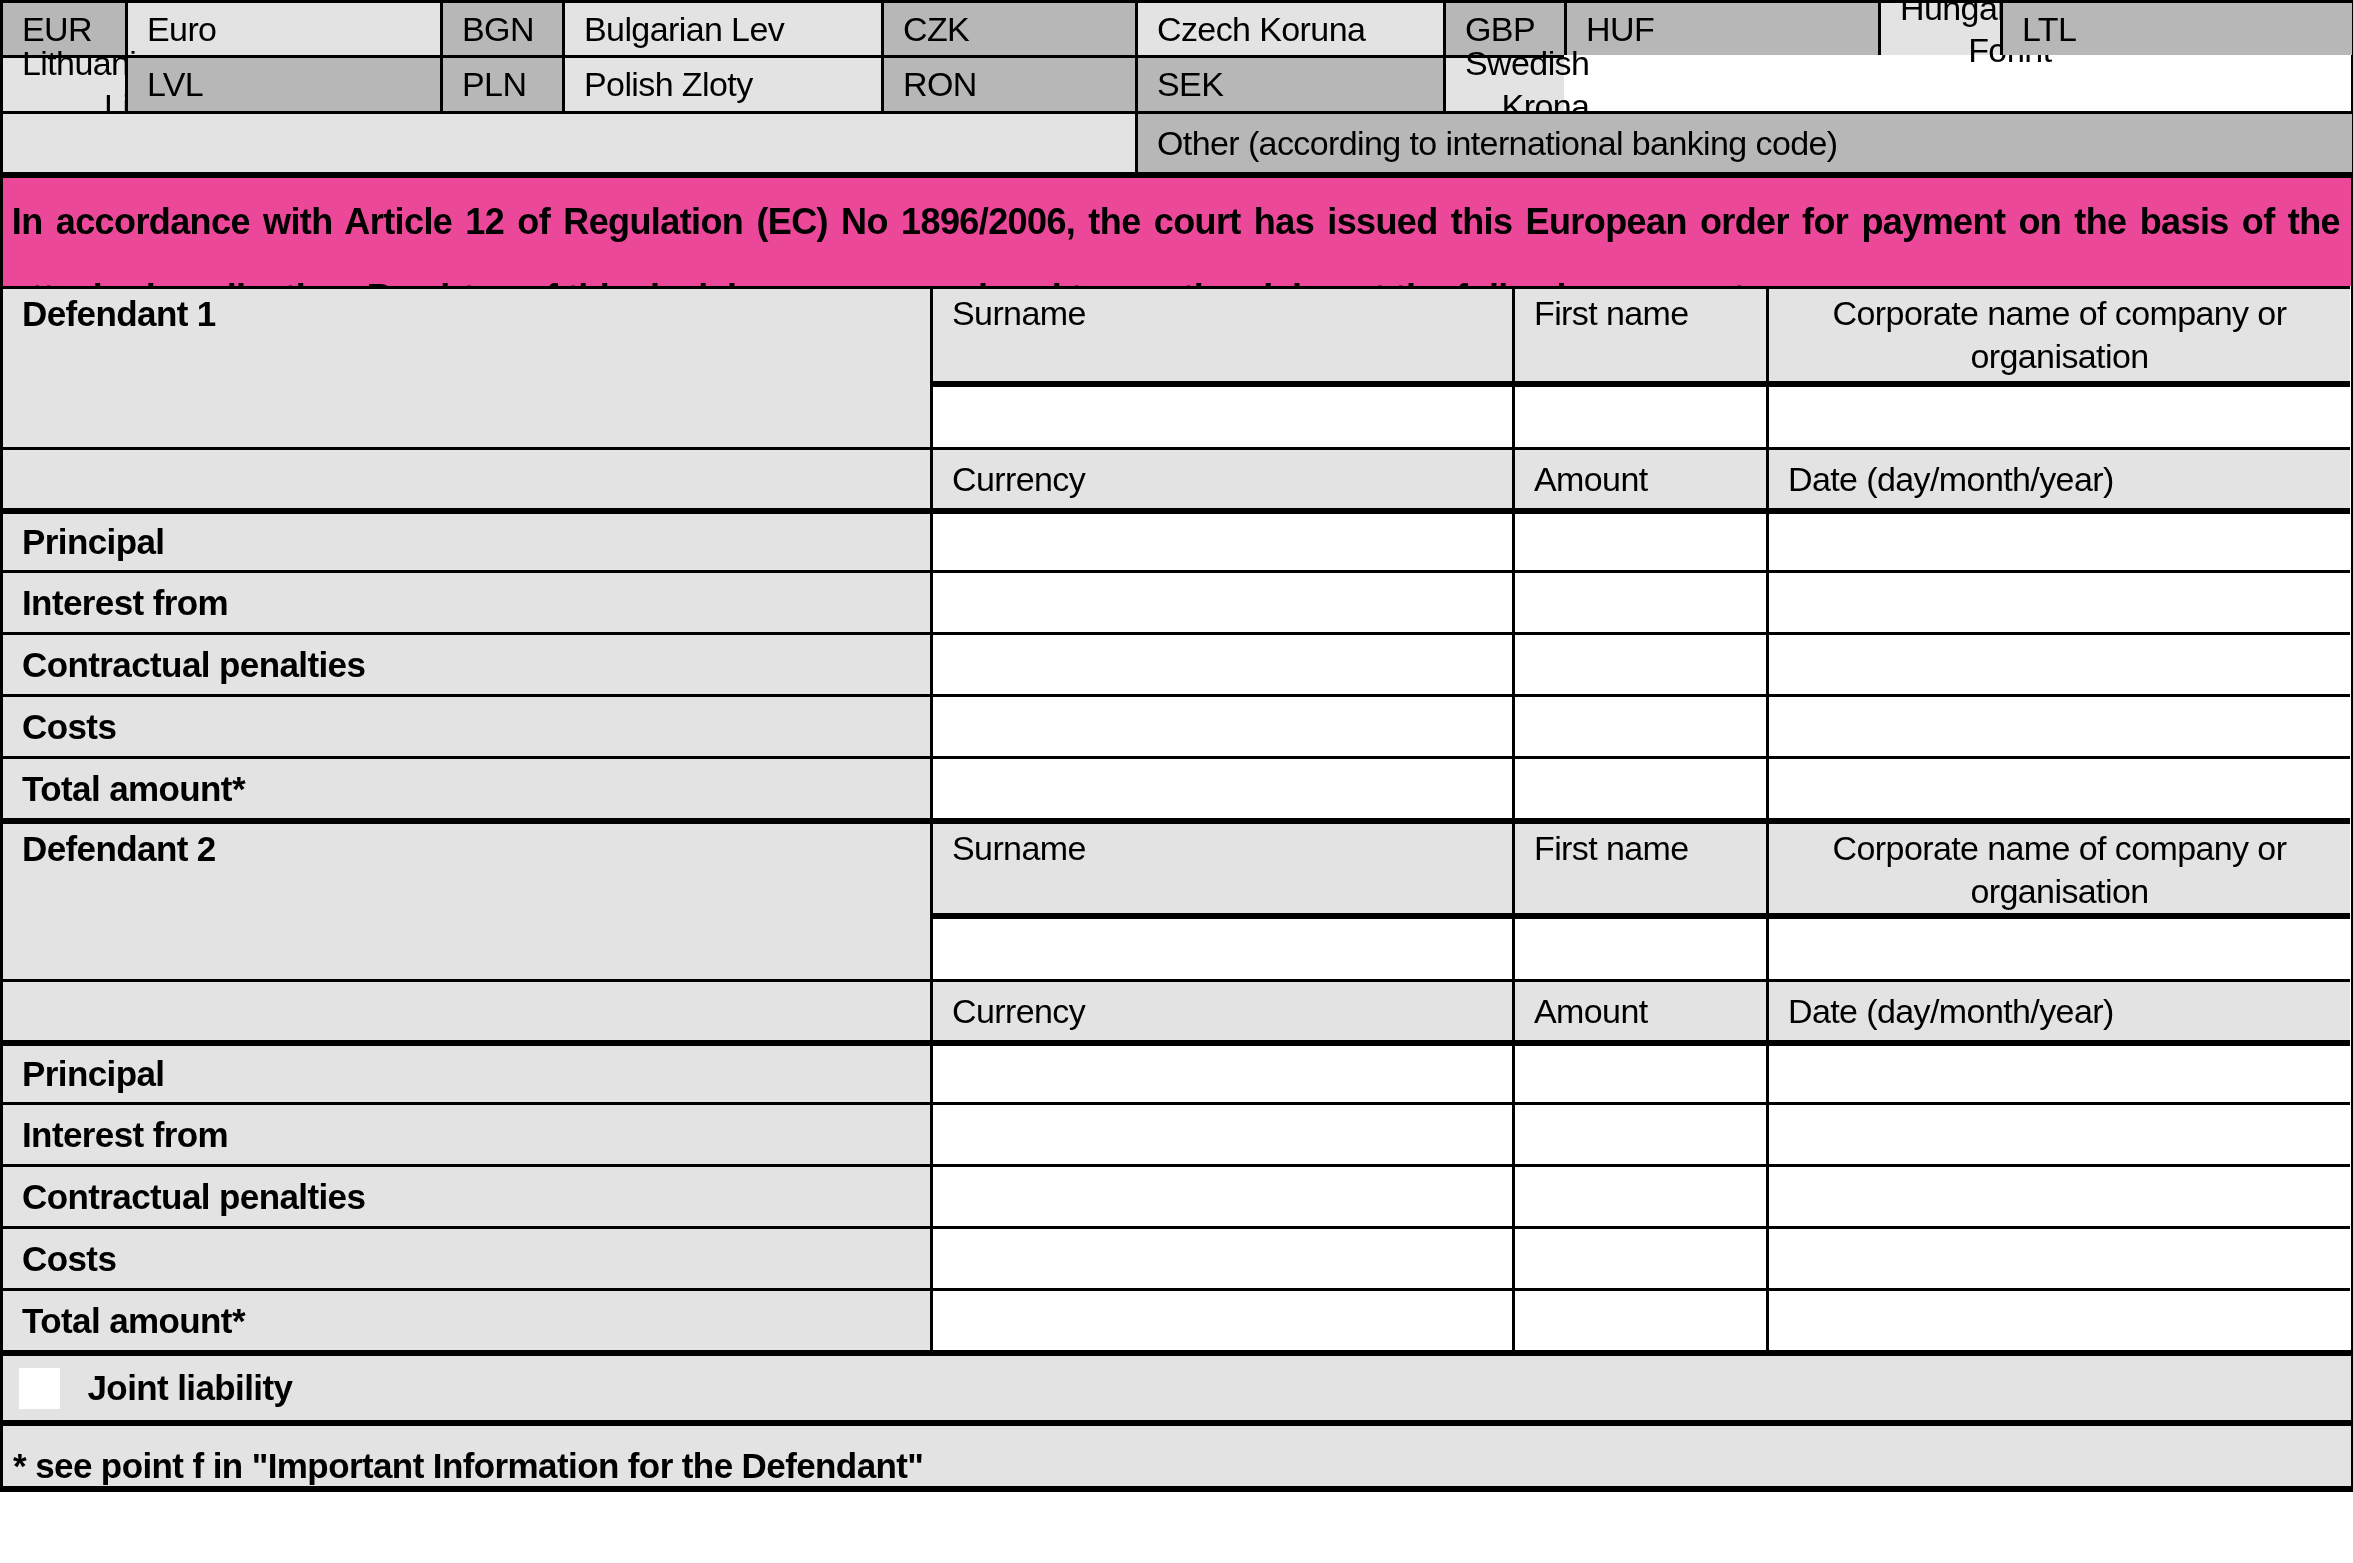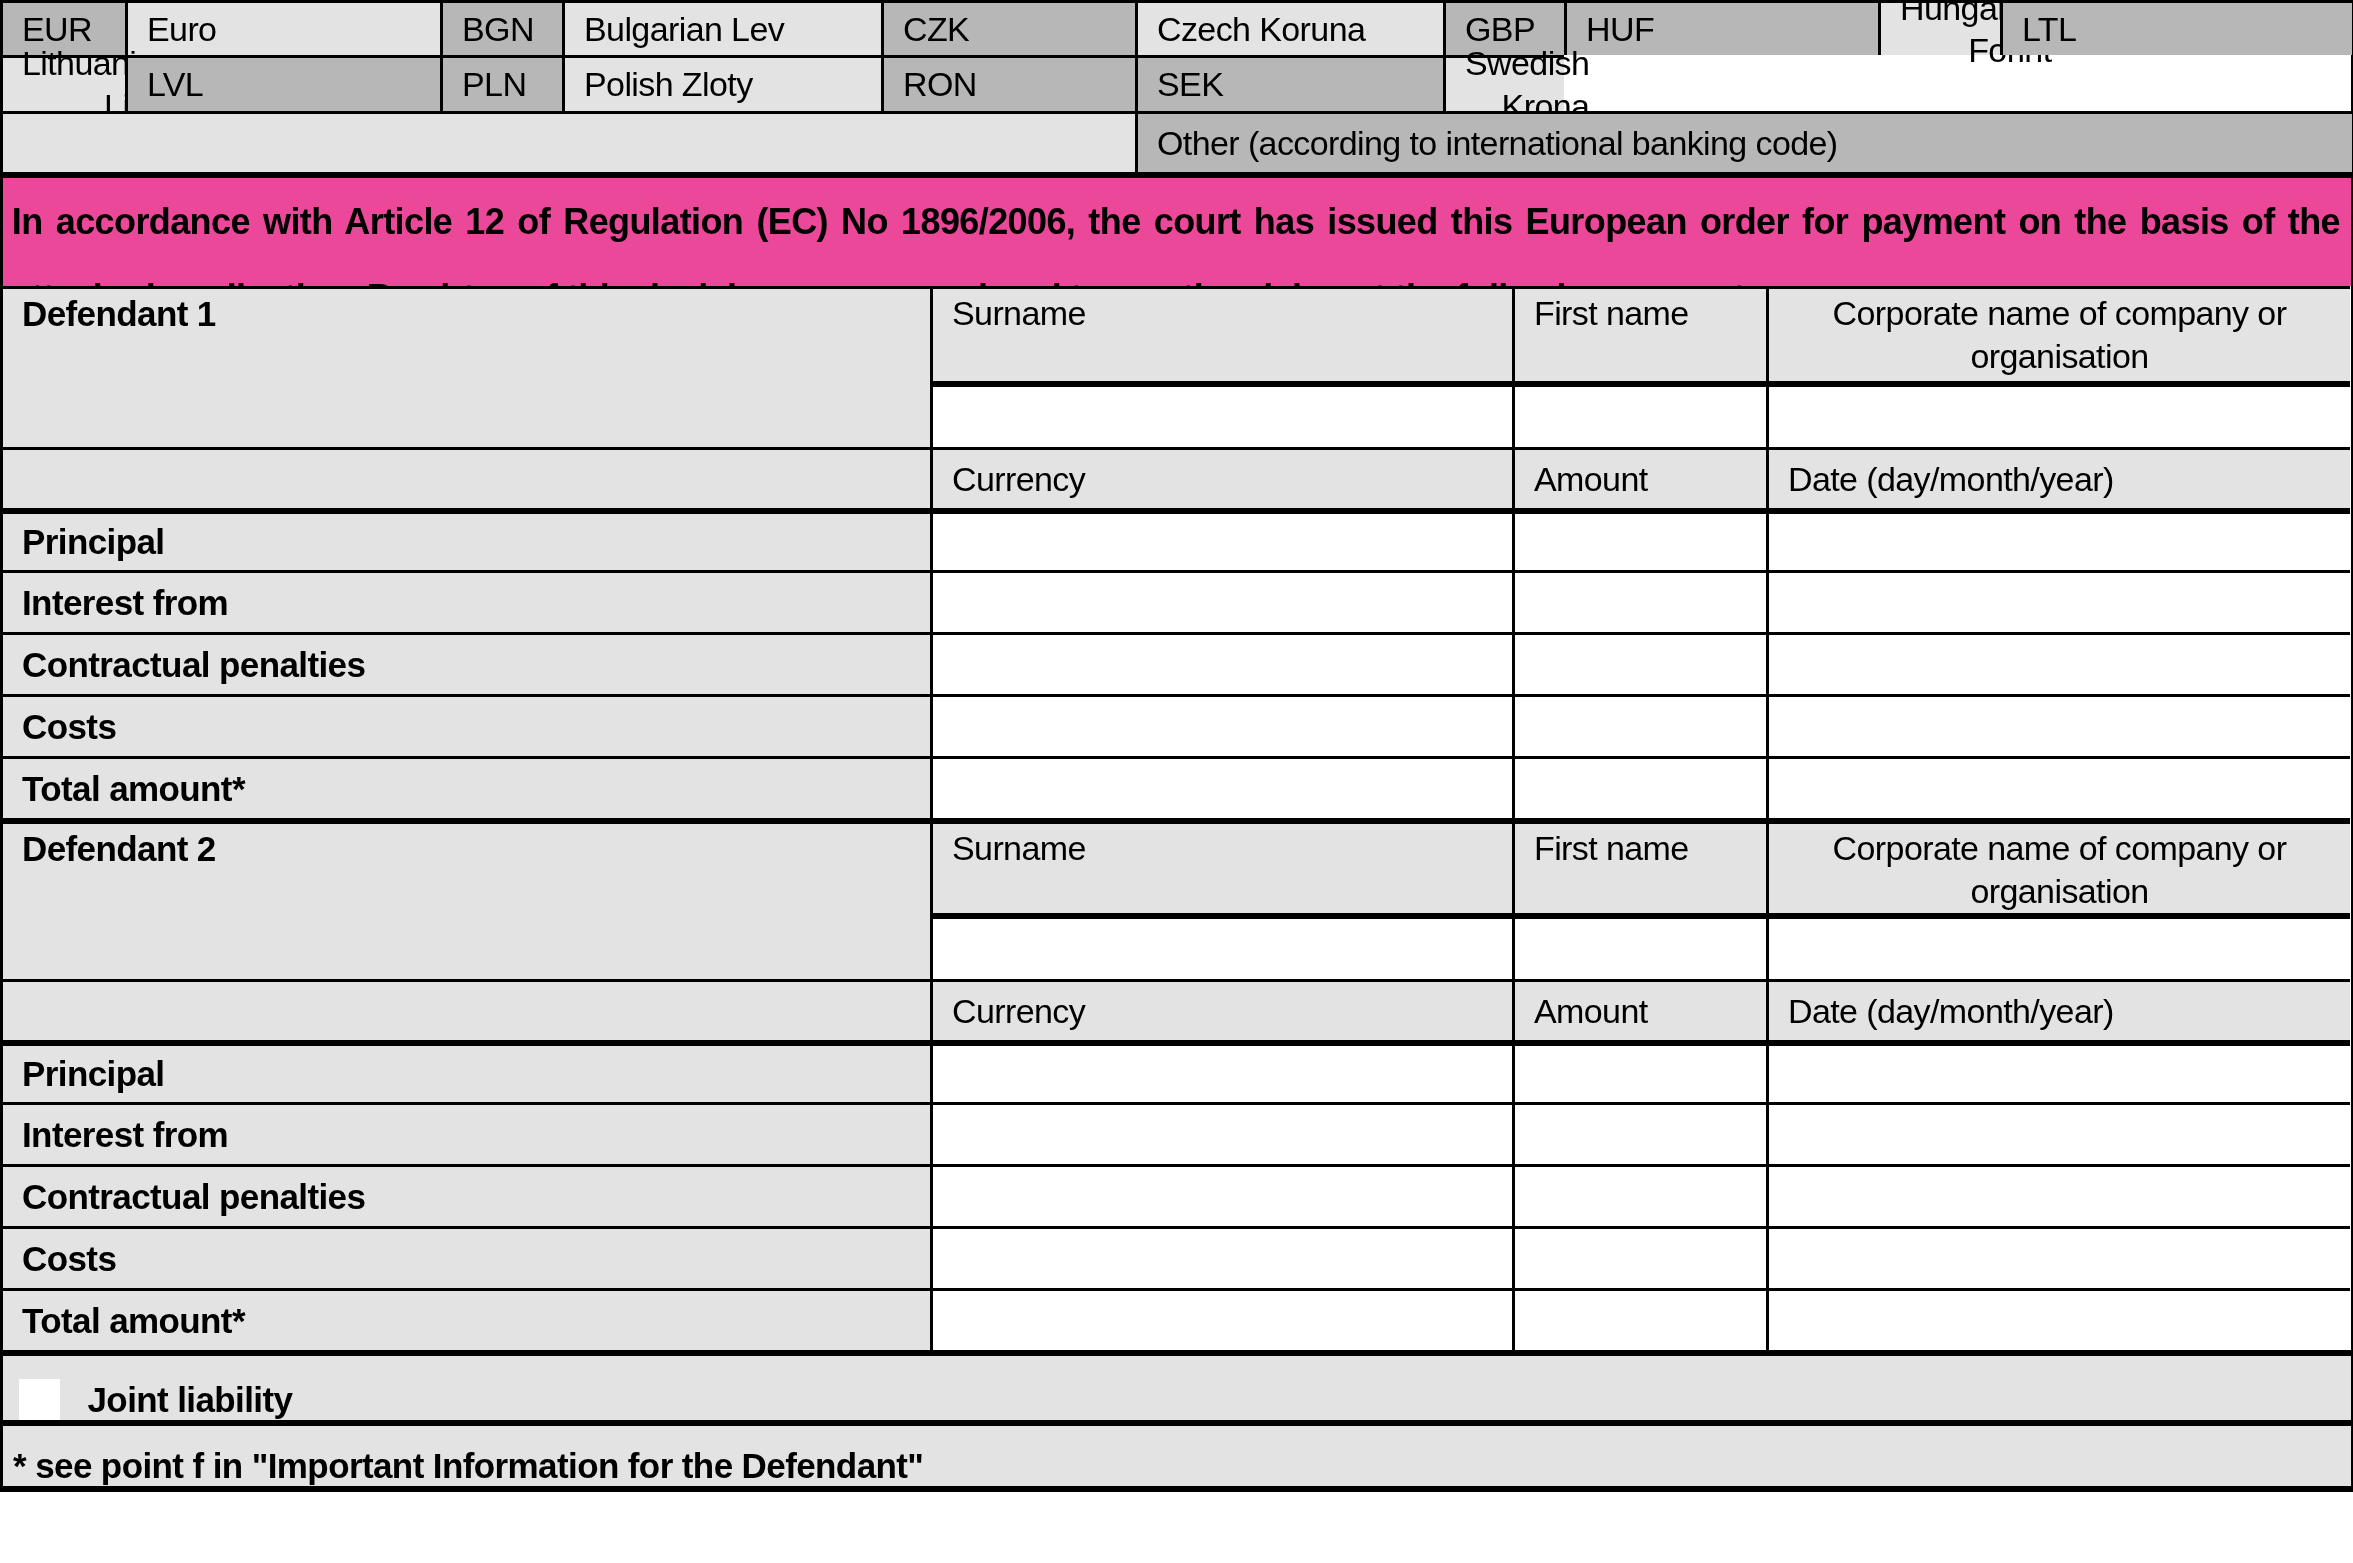--- a/index.html
+++ b/index.html
@@ -57,21 +57,21 @@
     font-size: 36px;
     line-height: 76px;
     text-align: justify;
   }
   .joint-row {
     border-left: 3.3px solid #000;
     border-top: 6.6px solid #000;
     background: #e3e3e3;
     height: 70px;
     display: flex;
-    align-items: flex-end;
+    align-items: center;
   }
   .checkbox {
     width: 41px;
     height: 41px;
     background: #ffffff;
     margin-left: 15.5px;
     flex: 0 0 auto;
   }
   .joint-label { margin-left: 28px; font-weight: bold; font-size: 35px; }
   .footnote-row {

